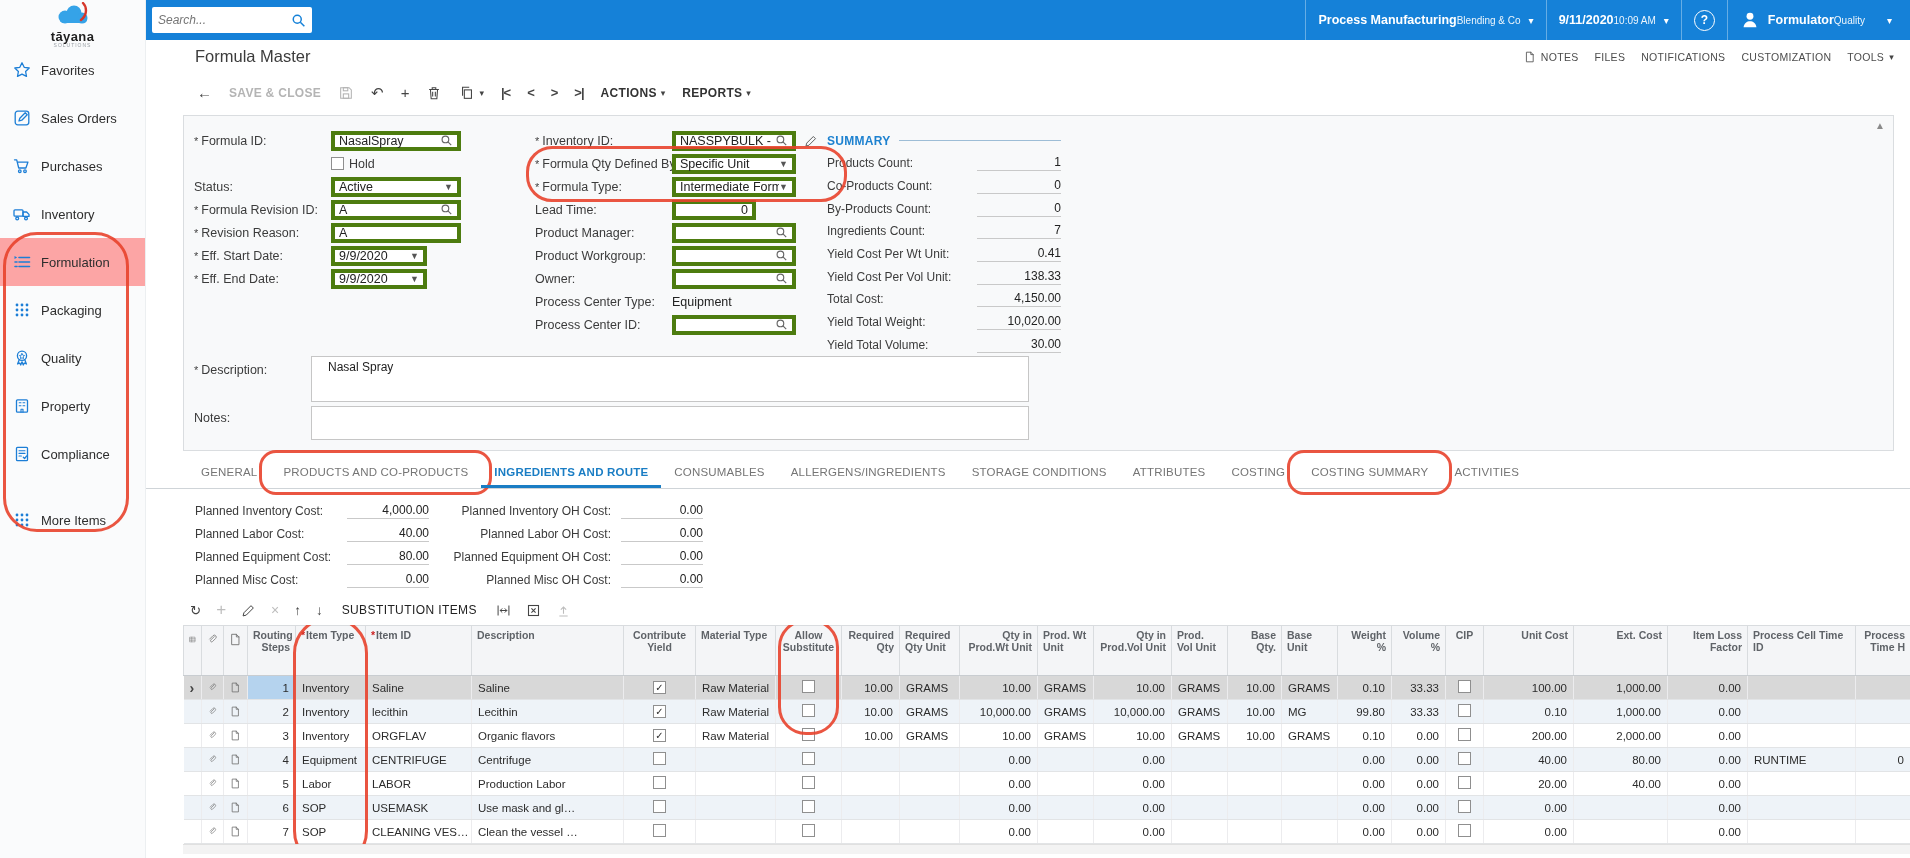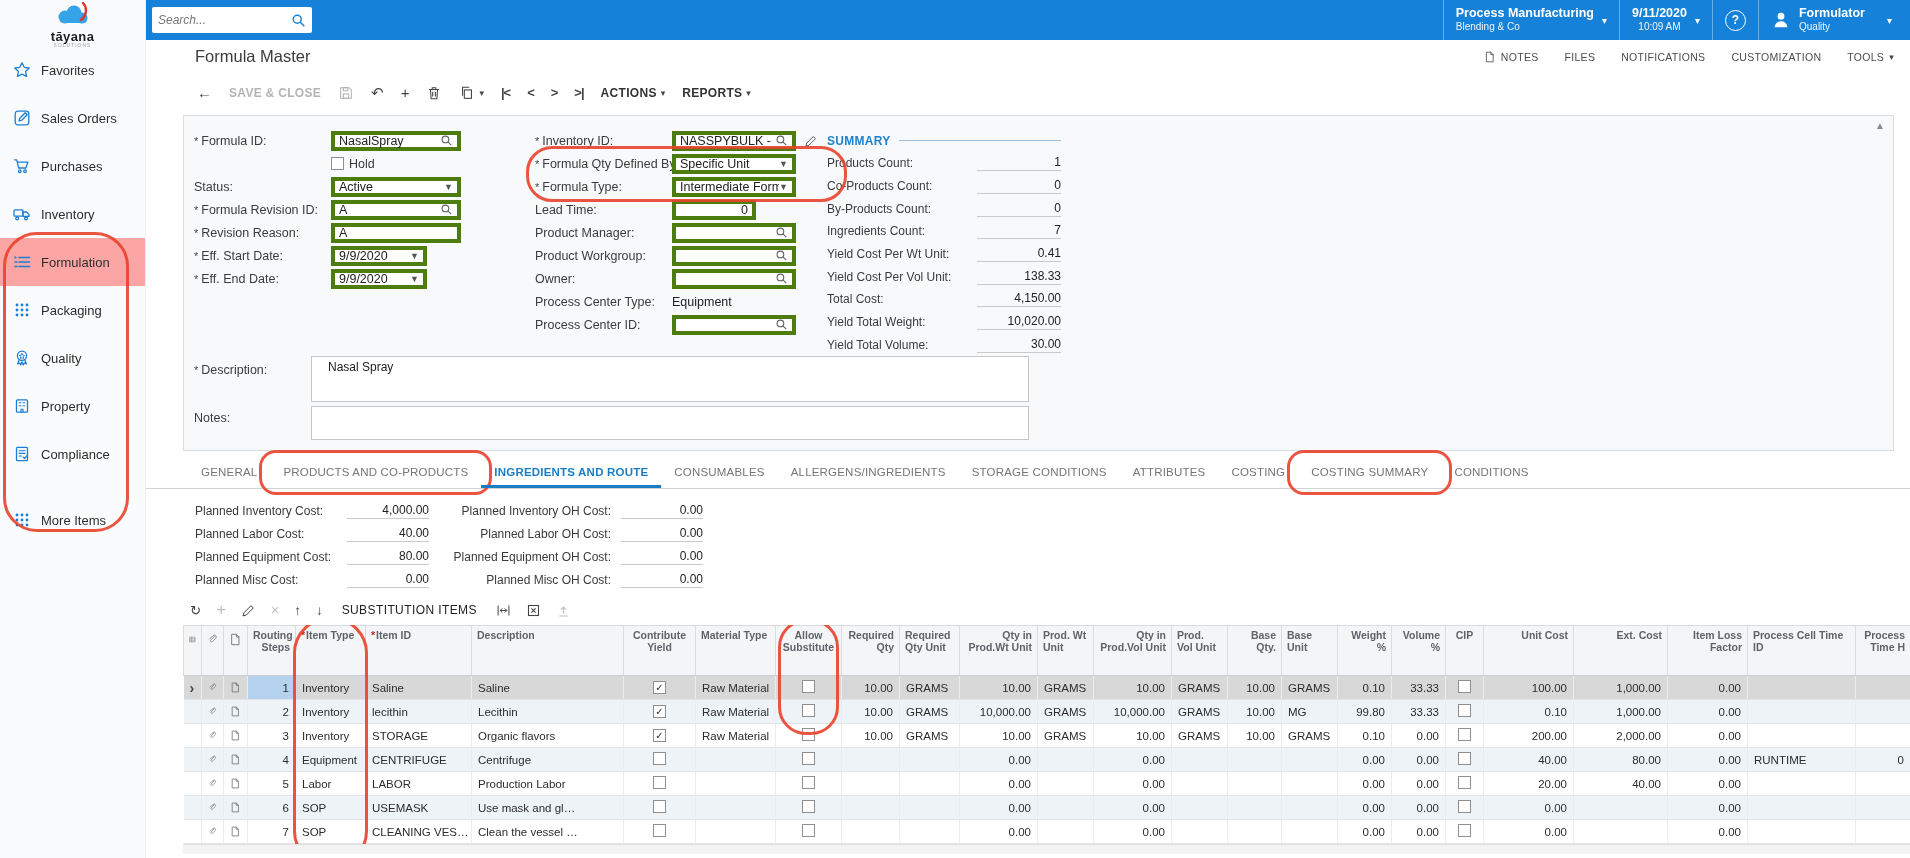--- a/index.html
+++ b/index.html
@@ -17,30 +17,30 @@
   .side-item.active{background:#fca5a5;}
   .side-more{margin-top:18px;}
   
   .main{flex:1;display:flex;flex-direction:column;min-width:0;}
   .topbar{height:40px;background:#1581d8;display:flex;align-items:center;color:#fff;flex:none;}
   .searchbox{margin-left:6px;width:160px;height:26px;background:#fff;border-radius:2px;display:flex;align-items:center;padding:0 6px;}
   .searchbox input{border:none;outline:none;flex:1;font-size:12px;font-style:italic;color:#444;background:transparent;min-width:0;font-family:inherit;}
   .searchbox .sic{color:#1581d8;width:15px;height:15px;flex:none;}
   .tb-spacer{flex:1;}
   .tb-block{height:40px;display:flex;align-items:center;padding:0 12px;border-left:1px solid rgba(255,255,255,.35);cursor:pointer;}
-  .tb-2l{display:flex;flex-direction:column;line-height:13px;}
+  .tb-2l{display:flex;flex-direction:row;line-height:13px;}
   .tb-main{font-size:12.5px;font-weight:bold;}
   .tb-sub{font-size:10px;opacity:.92;}
   .tb-chev{font-size:10px;margin-left:8px;}
   .helpcircle{width:21px;height:21px;border:1.6px solid #fff;border-radius:50%;display:flex;align-items:center;justify-content:center;font-size:12px;font-weight:bold;}
   .personic{width:20px;height:20px;margin-right:8px;}
   
   .band{height:33px;display:flex;align-items:center;padding-left:49px;padding-right:16px;flex:none;}
   .ptitle{font-size:16.5px;color:#3c3c3c;}
-  .hlinks{margin-left:auto;display:flex;align-items:center;gap:26px;}
+  .hlinks{margin-left:auto;display:flex;align-items:center;gap:16px;}
   .hlink{font-size:10.5px;color:#4c4c4c;letter-spacing:.3px;cursor:pointer;display:flex;align-items:center;gap:5px;}
   .hlink .lic{width:12px;height:12px;color:#555;}
   .chev-dk{font-size:9px;color:#444;}
   
   .toolbar{height:39px;display:flex;align-items:center;padding-left:51px;gap:17px;flex:none;}
   .tbtn{display:flex;align-items:center;gap:4px;color:#444;font-size:15px;cursor:pointer;background:none;border:none;font-family:inherit;}
   .tbtn svg{width:16px;height:16px;}
   .tbtn.dis{color:#b4b4b4;cursor:default;}
   .tlabel{font-size:12px;font-weight:bold;letter-spacing:.3px;color:#333;}
   .tbtn.dis .tlabel{color:#b4b4b4;}
@@ -587,21 +587,21 @@
       <div class="tabbar" id="tabbar">
           <div class="tab"><span>GENERAL</span></div>
           <div class="tab"><span>PRODUCTS AND CO-PRODUCTS</span><span class="tab-annot" style="border-color: rgb(232, 67, 44);"></span></div>
           <div class="tab active"><span>INGREDIENTS AND ROUTE</span></div>
           <div class="tab"><span>CONSUMABLES</span></div>
           <div class="tab"><span>ALLERGENS/INGREDIENTS</span></div>
           <div class="tab"><span>STORAGE CONDITIONS</span></div>
           <div class="tab"><span>ATTRIBUTES</span></div>
           <div class="tab"><span>COSTING</span></div>
           <div class="tab"><span>COSTING SUMMARY</span><span class="tab-annot" style="border-color: rgb(232, 67, 44);"></span></div>
-          <div class="tab"><span>CONDITIONS</span></div>
+          <div class="tab"><span>ACTIVITIES</span></div>
         </div>
 
       <div class="costs">
         <div class="cgroup cg1" id="costs-left">
             <div class="crow">
               <span class="clabel">Planned Inventory Cost:</span>
               <span class="cval">4,000.00</span>
             </div>
             <div class="crow">
               <span class="clabel">Planned Labor Cost:</span>
@@ -841,21 +841,21 @@
                 <td>
                   <div class="rowic">
                     <svg width="12" height="12" viewBox="0 0 18 18" stroke="currentColor" stroke-width="1.3" stroke-linecap="round" stroke-linejoin="round" fill="none">
                       <path d="M4.2 1.8h6l3.6 3.6v10.8H4.2z" fill="none"></path>
                       <path d="M10.2 1.8v3.6h3.6" fill="none"></path>
                     </svg>
                   </div>
                 </td>
                 <td class="r">3</td>
                 <td>Inventory</td>
-                <td>STORAGE</td>
+                <td>ORGFLAV</td>
                 <td>Organic flavors</td>
                 <td class="c"><span class="cb on"></span></td>
                 <td>Raw Material</td>
                 <td class="c"><span class="cb"></span></td>
                 <td class="r">10.00</td>
                 <td>GRAMS</td>
                 <td class="r">10.00</td>
                 <td>GRAMS</td>
                 <td class="r">10.00</td>
                 <td>GRAMS</td>

